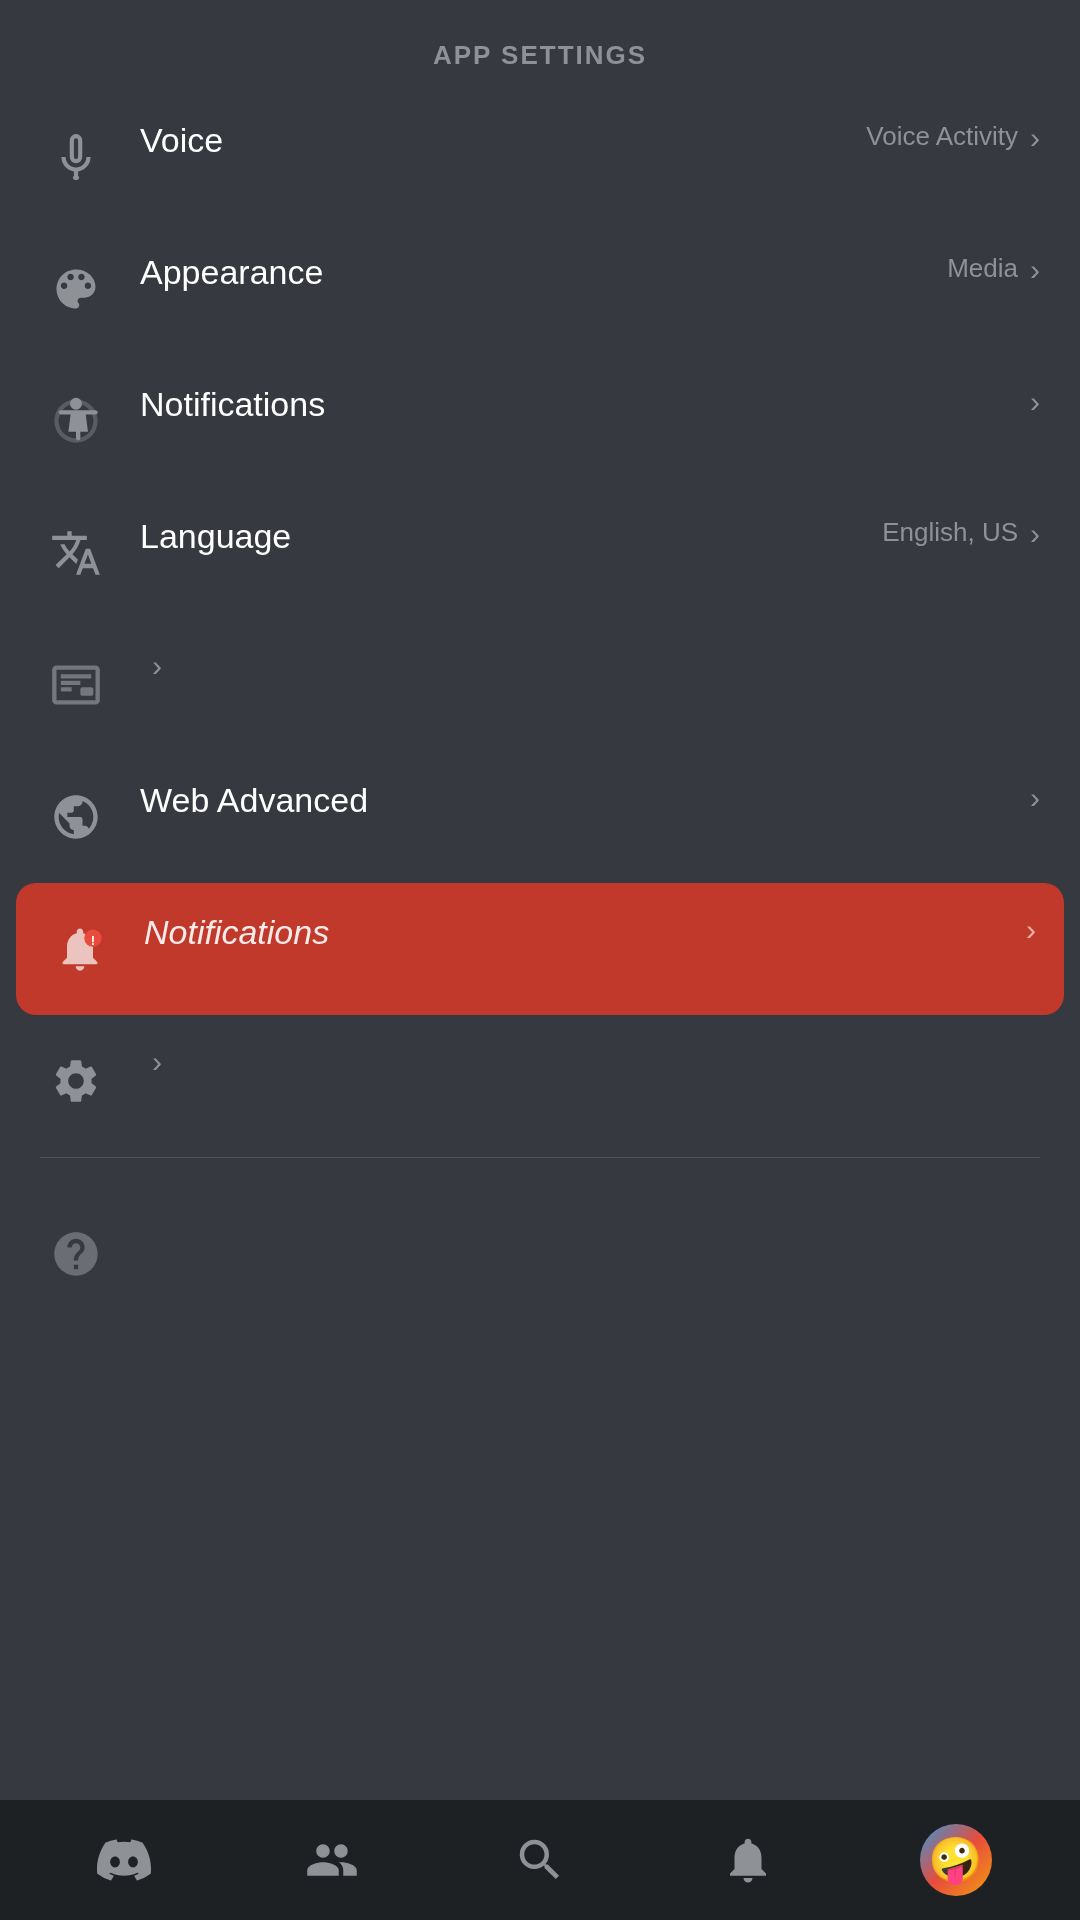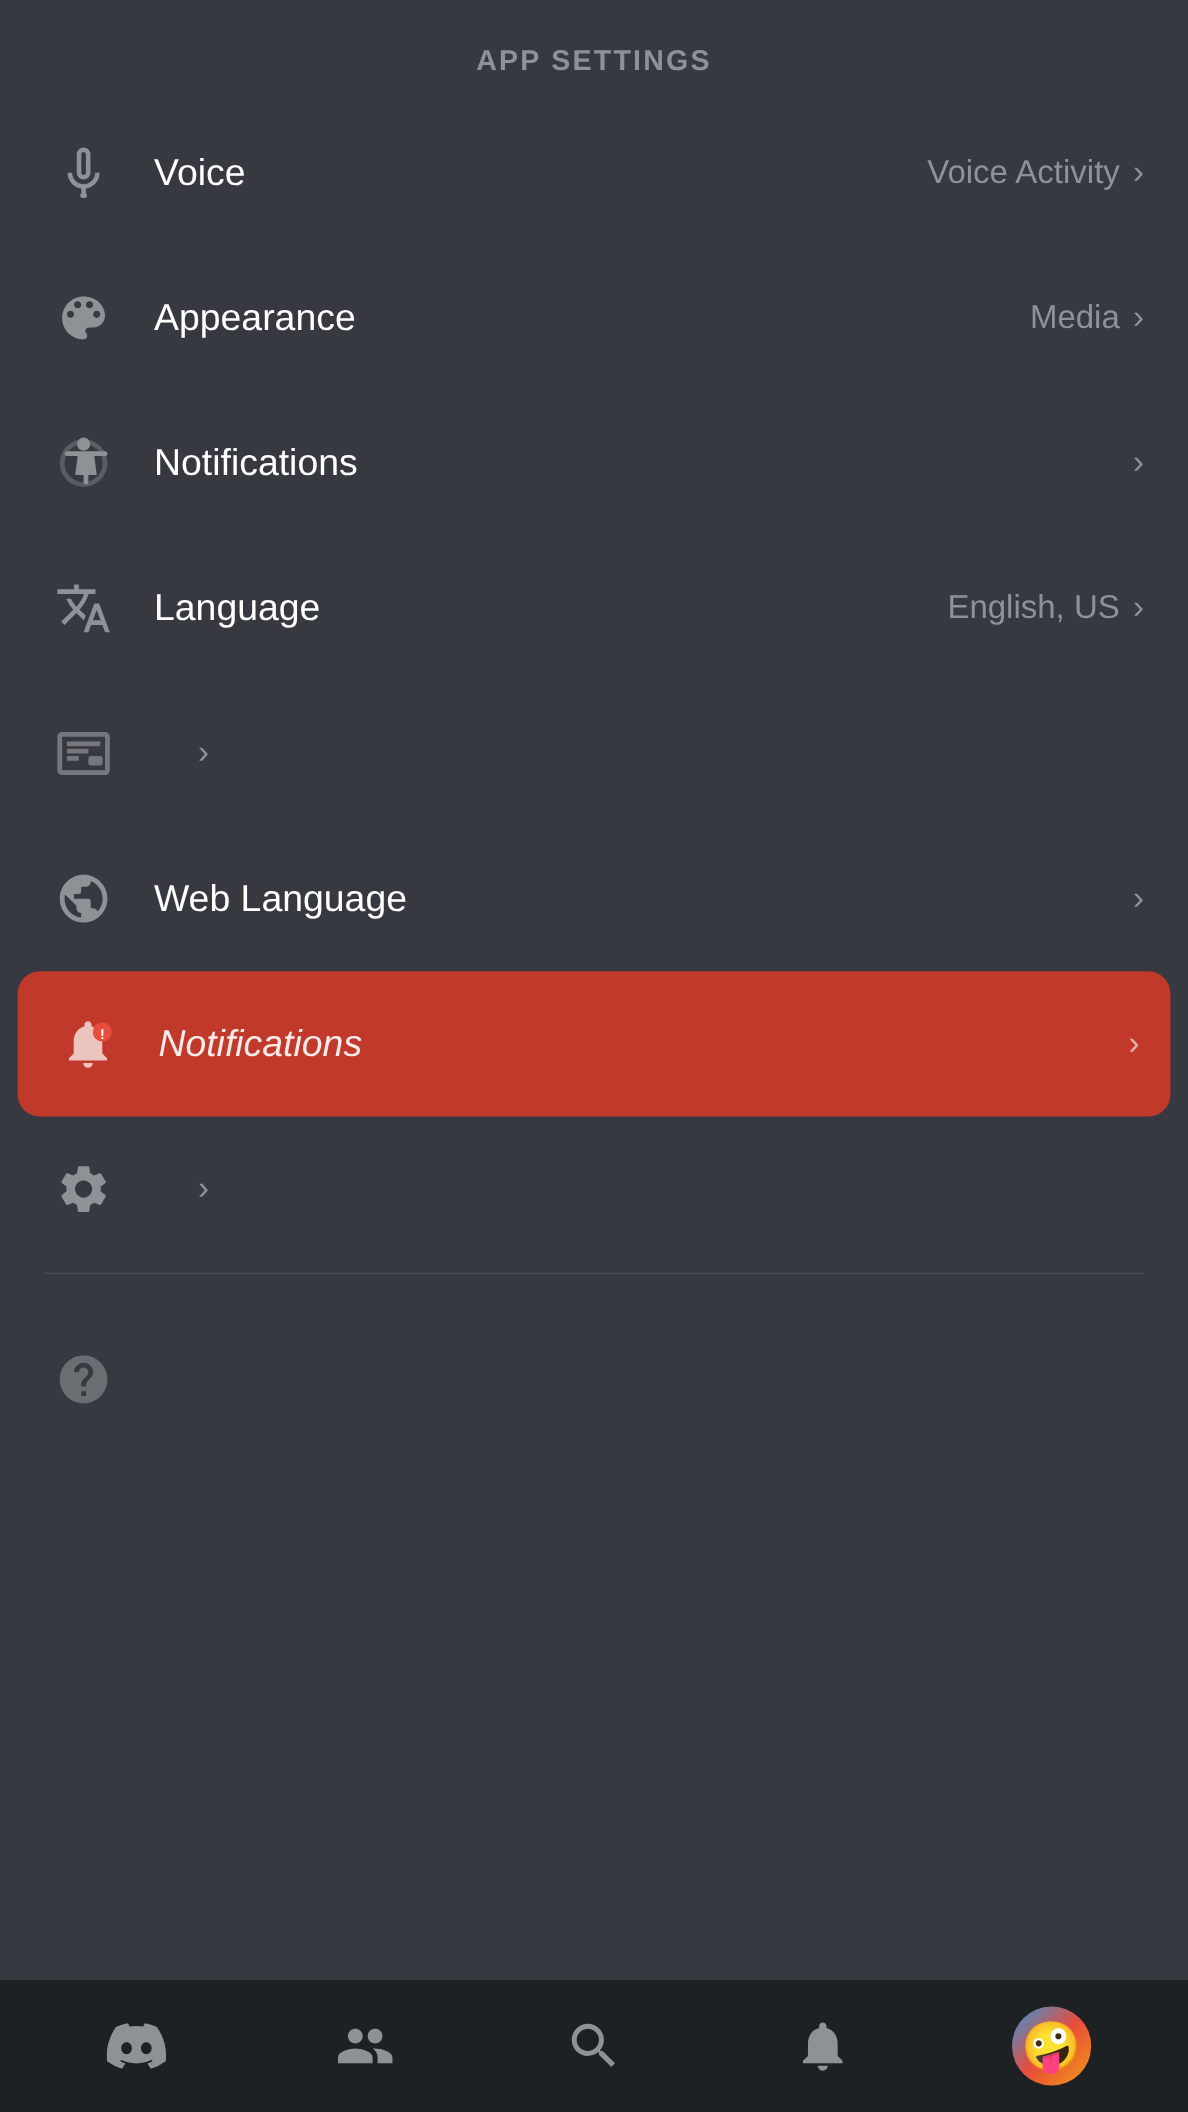--- a/index.html
+++ b/index.html
@@ -25,21 +25,21 @@
       font-size: 26px;
       font-weight: 700;
       color: #8e9297;
       letter-spacing: 2px;
       padding: 0 40px 20px 40px;
       text-align: center;
     }
 
     .settings-item {
       display: flex;
-      align-items: center;
+      align-items: flex-start;
       padding: 30px 40px;
       cursor: pointer;
       position: relative;
     }
 
     .settings-item.active {
       background-color: #c0392b;
       border-radius: 20px;
       margin: 0 16px;
       padding: 30px 28px;
@@ -69,24 +69,23 @@
       font-weight: 500;
       color: #ffffff;
     }
 
     .settings-item.active .item-label {
       color: rgba(255,255,255,0.9);
       font-style: italic;
     }
 
     .item-value {
-      font-size: 30px;
+      font-size: 26px;
       color: #8e9297;
       margin-right: 12px;
-      margin-left: 28px;
     }
 
     .chevron {
       font-size: 30px;
       color: #8e9297;
     }
 
     .settings-item.active .chevron {
       color: rgba(255,255,255,0.6);
     }
@@ -218,21 +217,21 @@
     <span class="item-value"></span>
     <span class="chevron">›</span>
   </div>
 
   <div class="settings-item">
     <div class="icon-wrap">
       <svg width="52" height="52" viewBox="0 0 24 24" xmlns="http://www.w3.org/2000/svg">
         <path d="M12 2C6.48 2 2 6.48 2 12s4.48 10 10 10 10-4.48 10-10S17.52 2 12 2zm-1 17.93c-3.95-.49-7-3.85-7-7.93 0-.62.08-1.21.21-1.79L9 15v1c0 1.1.9 2 2 2v1.93zm6.9-2.54c-.26-.81-1-1.39-1.9-1.39h-1v-3c0-.55-.45-1-1-1H8v-2h2c.55 0 1-.45 1-1V7h2c1.1 0 2-.9 2-2v-.41c2.93 1.19 5 4.06 5 7.41 0 2.08-.8 3.97-2.1 5.39z"></path>
       </svg>
     </div>
-    <span class="item-label">Web Language</span>
+    <span class="item-label">Web Advanced</span>
     <span class="item-value"></span>
     <span class="chevron">›</span>
   </div>
 
   <div class="settings-item active">
     <div class="icon-wrap">
       <svg width="52" height="52" viewBox="0 0 24 24" xmlns="http://www.w3.org/2000/svg" fill="rgba(255,255,255,0.7)">
         <path d="M12 22c1.1 0 2-.9 2-2h-4c0 1.1.9 2 2 2zm6-6v-5c0-3.07-1.64-5.64-4.5-6.32V4c0-.83-.67-1.5-1.5-1.5s-1.5.67-1.5 1.5v.68C7.63 5.36 6 7.92 6 11v5l-2 2v1h16v-1l-2-2z"></path>
         <circle cx="18" cy="7" r="4" fill="#e74c3c"></circle>
         <text x="18" y="10" text-anchor="middle" font-size="6" fill="white" font-weight="bold">!</text>

